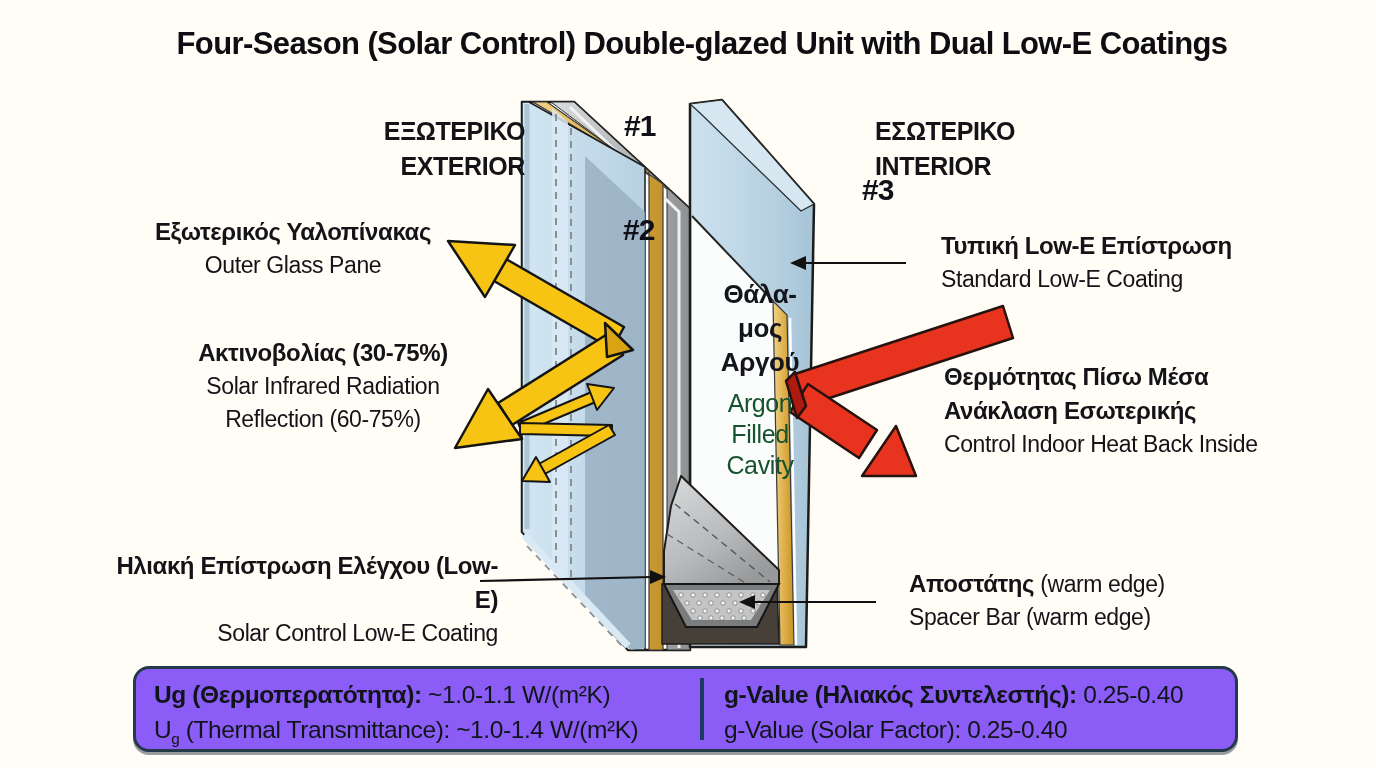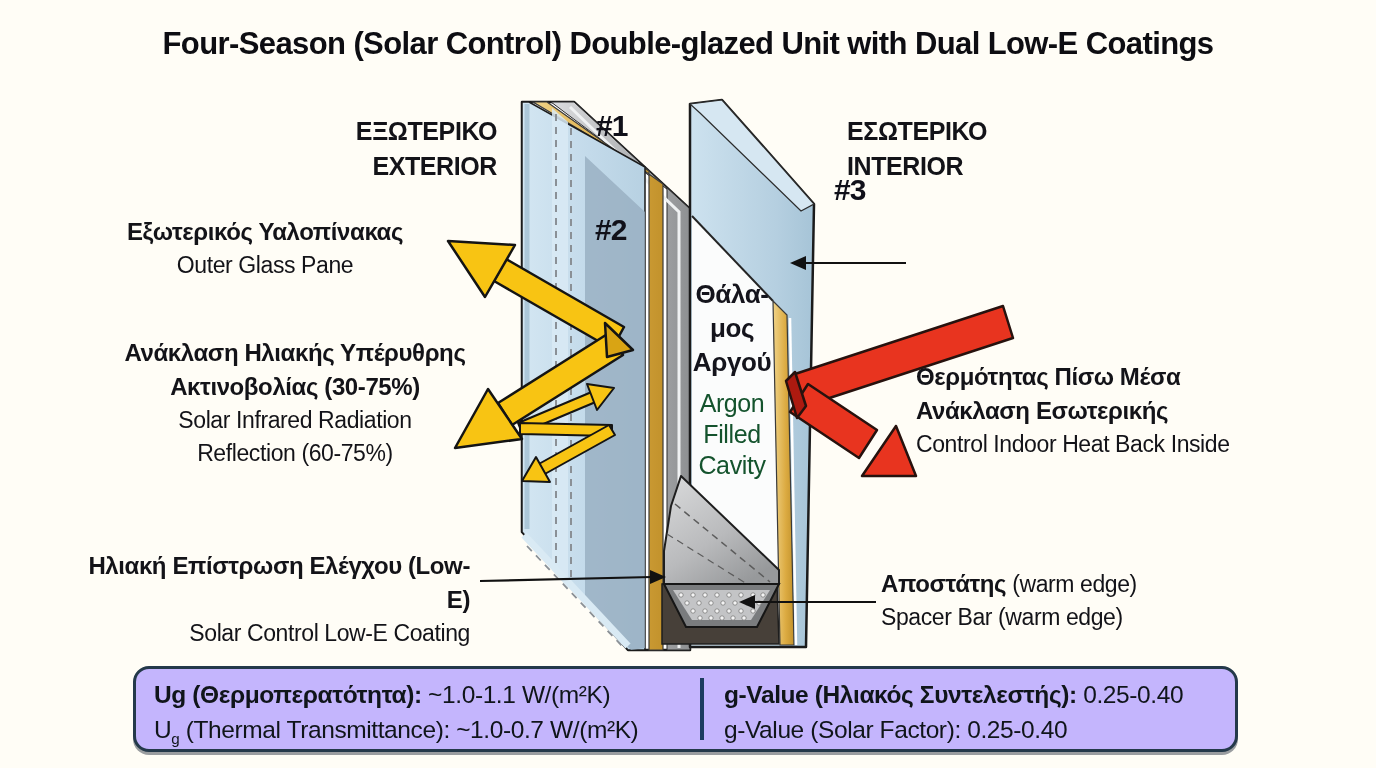--- a/index.html
+++ b/index.html
@@ -1,41 +1,41 @@
 <!DOCTYPE html>
 <html><head>
 <meta charset="utf-8">
 <style>
   html,body{margin:0;padding:0;}
   body{width:1376px;height:768px;overflow:hidden;background:#fffefa;
        font-family:"Liberation Sans",sans-serif;}
   .stage{position:relative;width:1376px;height:768px;background:#fffdf6;}
   svg.diagram{position:absolute;left:0;top:0;}
-  .lbl{position:absolute;color:#131318;letter-spacing:-0.4px;}
+  .lbl{position:absolute;color:#131318;letter-spacing:-0.4px;margin-left:28px;}
   .b{font-weight:700;}
   .title{left:0;right:0;top:26px;text-align:center;font-size:31px;font-weight:700;
          letter-spacing:-0.6px;color:#0d0d12;}
   .side{font-size:25px;line-height:35px;font-weight:700;}
   .exterior{left:250px;top:114px;width:247px;text-align:right;}
   .interior{left:847px;top:114px;text-align:left;}
   .callout .el{font-size:24px;line-height:34px;font-weight:700;}
   .callout .en{font-size:23px;line-height:33px;}
   .outer-glass{left:90px;top:215px;width:350px;text-align:center;}
   .solar-reflection{left:100px;top:336px;width:390px;text-align:center;}
   .solar-coating{left:85px;top:549px;width:385px;text-align:right;}
   .standard-coating{left:913px;top:229px;text-align:left;}
   .indoor-heat{left:916px;top:360px;text-align:left;}
   .spacer-lbl{left:881px;top:567px;text-align:left;}
   .surfnum{font-size:30px;font-weight:700;color:#101019;letter-spacing:-1px;}
   .n1{left:596px;top:109px;} .n2{left:595px;top:213px;} .n3{left:834px;top:173px;}
   .cavity{left:668px;top:277px;width:128px;text-align:center;color:#14141c;}
   .cavity .el{font-size:26px;line-height:34px;font-weight:700;}
   .cavity .en{font-size:25px;line-height:31px;font-weight:400;margin-top:9px;color:#14532d;}
   .specbox{position:absolute;left:133px;top:666px;width:1105px;height:86px;
-           border:3px solid #24394a;border-radius:16px;background:#c4b5fd;
+           border:3px solid #24394a;border-radius:16px;background:#8b5cf6;
            box-shadow:0 3px 0 rgba(30,40,55,.45);box-sizing:border-box;}
   .speccol{position:absolute;top:8px;font-size:24.5px;line-height:35px;
            letter-spacing:-0.4px;color:#10151a;white-space:nowrap;}
   .spec-left{left:18px;} .spec-right{left:588px;}
   .spec-divider{position:absolute;left:564px;top:9px;width:4px;height:62px;background:#1d3c5f;}
   sub.sg{font-size:0.62em;}
 </style>
 </head>
 <body>
 
@@ -176,31 +176,34 @@
 <div class="lbl surfnum n1">#1</div>
 <div class="lbl surfnum n2">#2</div>
 <div class="lbl surfnum n3">#3</div>
 
 <div class="lbl callout outer-glass">
   <div class="el">Εξωτερικός Υαλοπίνακας</div>
   <div class="en">Outer Glass Pane</div>
 </div>
 
 <div class="lbl callout solar-reflection">
-  <div class="el">Ανάκλαση Ηλιακής Υπέρυθρης</div>
   <div class="el">Ακτινοβολίας (30-75%)</div>
   <div class="en">Solar Infrared Radiation</div>
   <div class="en">Reflection (60-75%)</div>
 </div>
 
 <div class="lbl callout solar-coating">
   <div class="el">Ηλιακή Επίστρωση Ελέγχου (Low-E)</div>
   <div class="en">Solar Control Low-E Coating</div>
 </div>
 
+<div class="lbl callout standard-coating">
+  <div class="el">Τυπική Low-E Επίστρωση</div>
+  <div class="en">Standard Low-E Coating</div>
+</div>
 
 <div class="lbl callout indoor-heat">
   <div class="el">Θερμότητας Πίσω Μέσα</div>
   <div class="el">Ανάκλαση Εσωτερικής</div>
   <div class="en">Control Indoor Heat Back Inside</div>
 </div>
 
 <div class="lbl callout spacer-lbl">
   <div><span class="el">Αποστάτης</span><span class="en"> (warm edge)</span></div>
   <div class="en">Spacer Bar (warm edge)</div>
@@ -213,21 +216,21 @@
   <div class="en">
     <div>Argon</div>
     <div>Filled</div>
     <div>Cavity</div>
   </div>
 </div>
 
 <div class="specbox">
   <div class="speccol spec-left">
     <div><span class="b">Ug (Θερμοπερατότητα):</span><span> ~1.0-1.1 W/(m²K)</span></div>
-    <div><span>U</span><sub class="sg">g</sub><span> (Thermal Transmittance): ~1.0-0.7 W/(m²K)</span></div>
+    <div><span>U</span><sub class="sg">g</sub><span> (Thermal Transmittance): ~1.0-1.4 W/(m²K)</span></div>
   </div>
   <div class="spec-divider"></div>
   <div class="speccol spec-right">
     <div><span class="b">g-Value (Ηλιακός Συντελεστής):</span><span> 0.25-0.40</span></div>
     <div>g-Value (Solar Factor): 0.25-0.40</div>
   </div>
 </div>
 
 </div>
 

